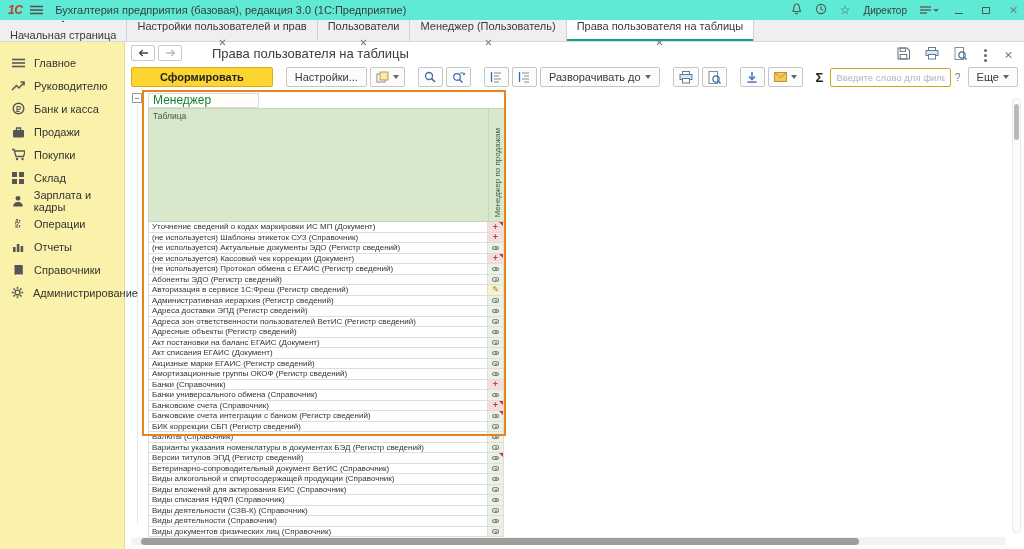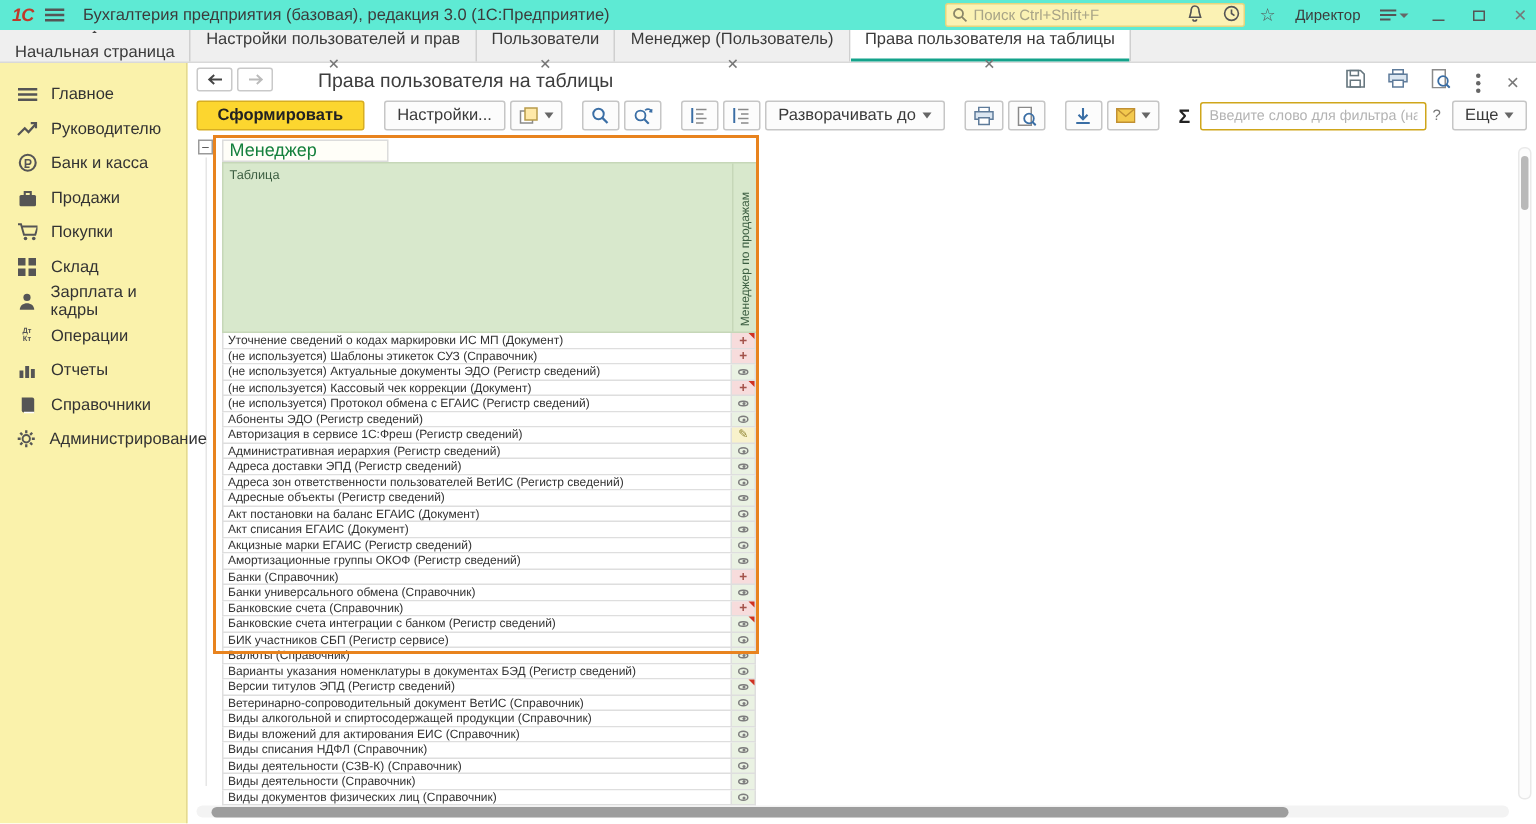--- a/index.html
+++ b/index.html
@@ -44,21 +44,21 @@
   .nav-btn { width:24px; height:16px; border:1px solid #c9c9c9; border-radius:2px; background:#fff; display:flex; align-items:center; justify-content:center; font-size:11px; color:#444; cursor:pointer; }
   .nav-btn.fwd { color:#b8b8b8; margin-left:3px; }
   .page-title { margin-left:30px; font-size:13px; color:#3d3d3d; }
   .header-icons { position:absolute; right:12px; top:4px; display:flex; gap:15px; align-items:center; }
   .dots { width:3px; height:3px; border-radius:50%; background:#666; box-shadow:0 5px 0 #666, 0 -5px 0 #666; margin:0 2px; }
 
   
   .toolbar { height:26px; display:flex; align-items:center; padding:0 6px 0 5px; gap:3px; }
   .btn { height:20px; border:1px solid #c6c6c6; border-radius:2px; background:#fcfcfc; display:flex; align-items:center; gap:4px; font-size:11px; color:#3a3a3a; padding:0 8px; cursor:pointer; white-space:nowrap; }
   .btn.icon-btn { padding:0 5px; min-width:25px; justify-content:center; }
-  .btn.primary { background:#fcd62f; border-color:#d7ae22; font-weight:700; padding:0 13px; color:#222; }
+  .btn.primary { background:#fcd62f; border-color:#d7ae22; font-weight:700; padding:0 28px; color:#222; }
   .grp { margin-left:10px; }
   .sum { font-size:13px; font-weight:bold; color:#222; margin:0 4px 0 10px; }
   .filter-wrap { flex:1; min-width:0; display:flex; align-items:center; gap:4px; }
   .filter-input { flex:1; min-width:0; height:19px; border:1px solid #cfa61b; border-radius:2px; font-size:9.5px; padding:0 5px; color:#555; outline:none; font-family:"Liberation Sans",sans-serif; }
   .filter-input::placeholder { color:#b3b3b3; }
   .help { font-size:10px; color:#777; cursor:pointer; }
 
   
   .report { position:absolute; top:48px; left:0; right:0; bottom:0; overflow:hidden; background:#fff; }
   .minus-box { position:absolute; left:6px; top:3px; width:10px; height:10px; border:1px solid #9a9a9a; background:#fff; font-size:9px; line-height:8px; text-align:center; color:#555; cursor:pointer; }
@@ -97,27 +97,20 @@
   <span class="burger">
     <svg width="13" height="10">
         <g stroke="#555" stroke-width="1.6">
           <line x1="0" y1="1.5" x2="13" y2="1.5"></line>
           <line x1="0" y1="5" x2="13" y2="5"></line>
           <line x1="0" y1="8.5" x2="13" y2="8.5"></line>
         </g>
       </svg>
   </span>
   <span class="app-title">Бухгалтерия предприятия (базовая), редакция 3.0  (1С:Предприятие)</span>
-  <div class="tb-search">
-    <svg width="10" height="10">
-        <circle cx="4" cy="4" r="3" fill="none" stroke="#8a8668" stroke-width="1.2"></circle>
-        <line x1="6.2" y1="6.2" x2="9.3" y2="9.3" stroke="#8a8668" stroke-width="1.2"></line>
-      </svg>
-    <input placeholder="Поиск Ctrl+Shift+F" style="">
-  </div>
   <div class="tb-right">
     <span><svg width="11" height="12">
           <path d="M5.5 1C8 1 8.4 3 8.4 5l1 3.5H2.1L3 5c0-2 .5-4 2.5-4z" fill="none" stroke="#555" stroke-width="1.1"></path>
           <path d="M4.3 9.8a1.2 1.2 0 0 0 2.4 0" fill="none" stroke="#555" stroke-width="1.1"></path>
         </svg></span>
     <span><svg width="12" height="12">
           <circle cx="6" cy="6" r="4.6" fill="none" stroke="#555" stroke-width="1.1"></circle>
           <path d="M6 3.3V6l2 1.4" fill="none" stroke="#555" stroke-width="1.1"></path>
         </svg></span>
     <span class="star-glyph">☆</span>
@@ -539,21 +532,21 @@
             </div>
   </div>
           <div class="row">
     <div class="row-name">Банковские счета интеграции с банком (Регистр сведений)</div>
     <div class="row-right right-read">
               <span class="eye"></span>
               <span class="corner"></span>
             </div>
   </div>
           <div class="row">
-    <div class="row-name">БИК участников СБП (Регистр сервисе)</div>
+    <div class="row-name">БИК коррекции СБП (Регистр сведений)</div>
     <div class="row-right right-read">
               <span class="eye"></span>
             </div>
   </div>
           <div class="row">
     <div class="row-name">Валюты (Справочник)</div>
     <div class="row-right right-read">
               <span class="eye"></span>
             </div>
   </div>

